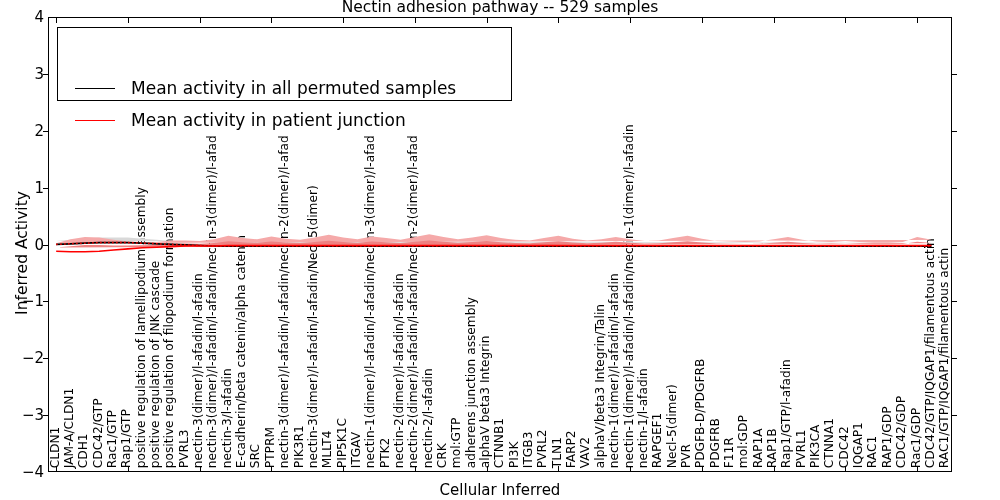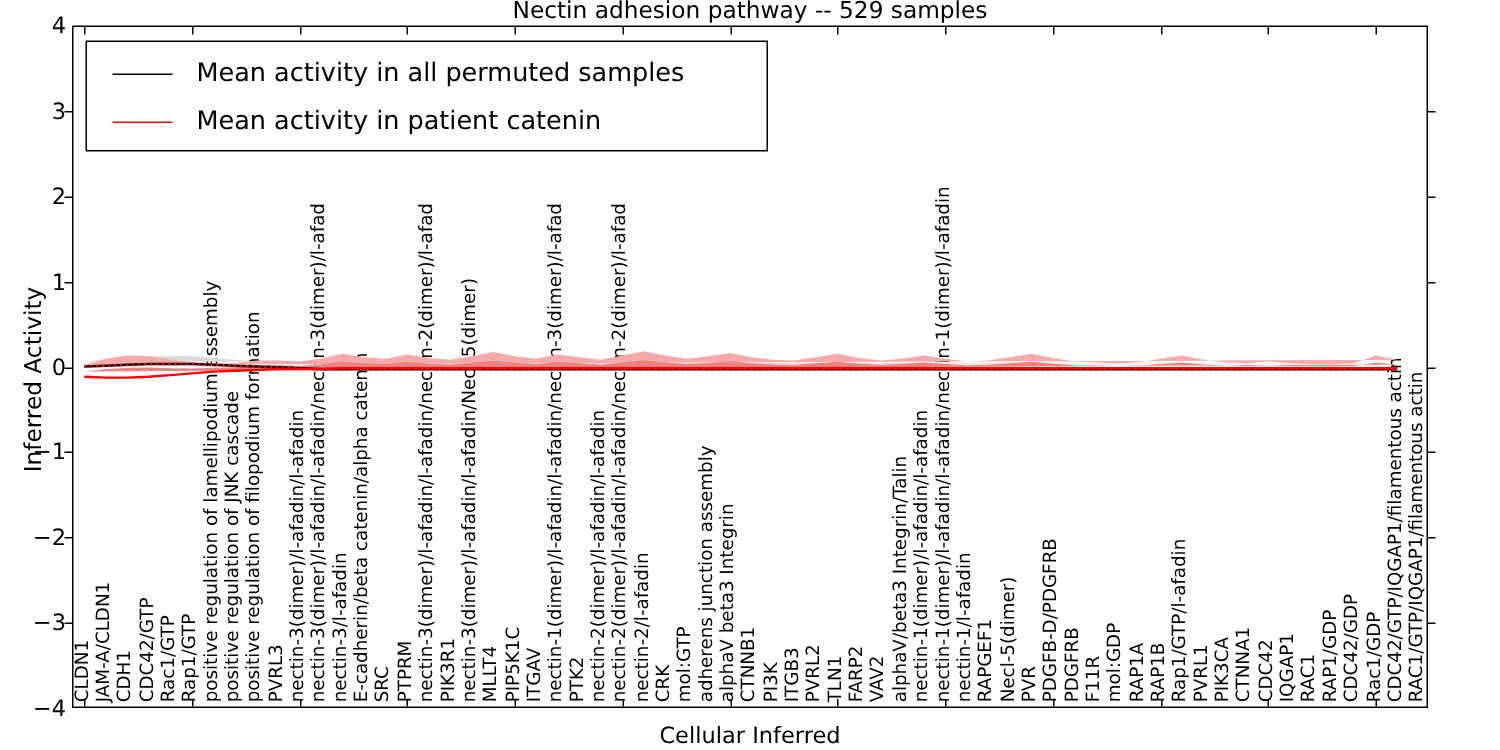--- a/index.html
+++ b/index.html
@@ -106,20 +106,21 @@
     border: 1.4px solid #000;
     box-sizing: border-box;
     z-index: 40;
   }
   .legend-row {
     position: absolute;
     left: 12px;
     height: 30px;
     display: flex;
     align-items: center;
+    margin-top: 39px;
   }
   .legend-swatch {
     width: 40px;
     height: 0;
     margin-right: 16px;
     margin-left: 5px;
   }
   .legend-text {
     font-size: 17px;
     color: #000;
@@ -274,17 +275,17 @@
       </div>
   </div>
 
   <div id="legend-box">
     <div class="legend-row" style="top:6px;">
       <div class="legend-swatch" style="border-top: 1.8px solid rgb(0, 0, 0);"></div>
       <div class="legend-text">Mean activity in all permuted samples</div>
     </div>
     <div class="legend-row" style="top:38px;">
       <div class="legend-swatch" style="border-top: 1.8px solid rgb(255, 0, 0);"></div>
-      <div class="legend-text">Mean activity in patient catenin</div>
+      <div class="legend-text">Mean activity in patient junction</div>
     </div>
   </div>
 
 </div>
 
 </body></html>

